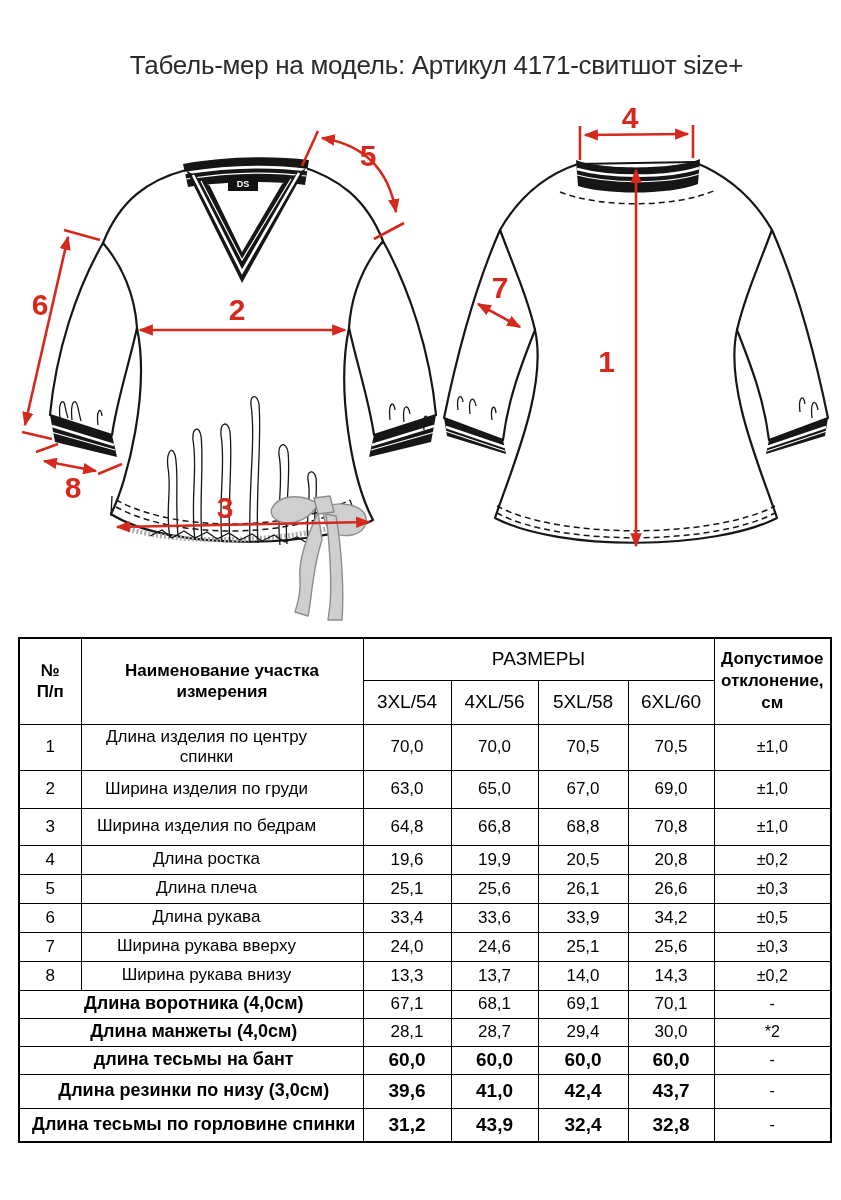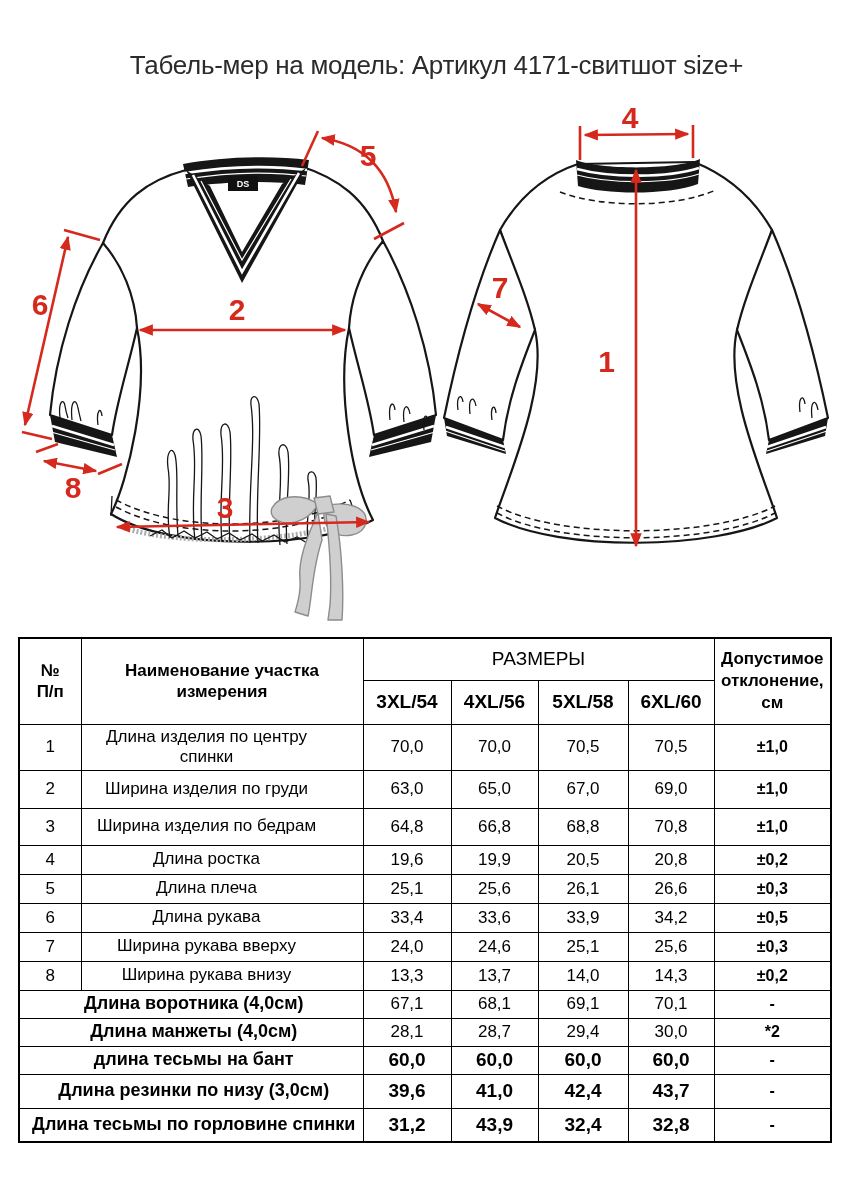--- a/index.html
+++ b/index.html
@@ -27,29 +27,29 @@
 
   
   table.meas{position:absolute;left:18px;top:637px;width:812px;border-collapse:collapse;
              table-layout:fixed;border:2.5px solid #000;color:#000;}
   table.meas th,table.meas td{border:1.5px solid #000;vertical-align:middle;text-align:center;
              font-family:"Liberation Sans",sans-serif;overflow:hidden;}
   thead tr.hr1{height:42px;} thead tr.hr2{height:44px;}
   th.h-num {font-size:17px;font-weight:bold;white-space:pre-line;line-height:1.25;}
   th.h-name{font-size:17px;font-weight:bold;line-height:1.25;padding:17px 28px;}
   th.h-sizes{font-size:19px;font-weight:normal;}
-  th.h-size {font-size:19px;font-weight:bold;}
+  th.h-size {font-size:19px;font-weight:normal;}
   th.h-tol  {font-size:17px;font-weight:bold;line-height:1.3;padding:0 4px;}
   td.c-num {font-size:17px;}
   td.c-name{text-align:left;padding-left:5px;font-size:17px;line-height:1.18;}
   td.c-name .nm{width:240px;}
   td.c-name .nm-b{font-weight:bold;font-size:18px;}
   td.c-val {font-size:17px;}
   td.c-val.vb{font-weight:bold;font-size:19px;}
-  td.c-tol {font-size:16px;font-weight:bold;}
+  td.c-tol {font-size:16px;font-weight:normal;}
   tbody tr.r1{height:46px;} tbody tr.r2{height:38px;} tbody tr.r3{height:37px;}
   tbody tr.r4,tbody tr.r5,tbody tr.r6,tbody tr.r7,tbody tr.r8{height:29px;}
   tbody tr.r9,tbody tr.r10,tbody tr.r11{height:28px;}
   tbody tr.r12,tbody tr.r13{height:34px;}
 </style>
 </head>
 <body>
 
 <div class="title">Табель-мер на модель: Артикул 4171-свитшот size+</div>
 

